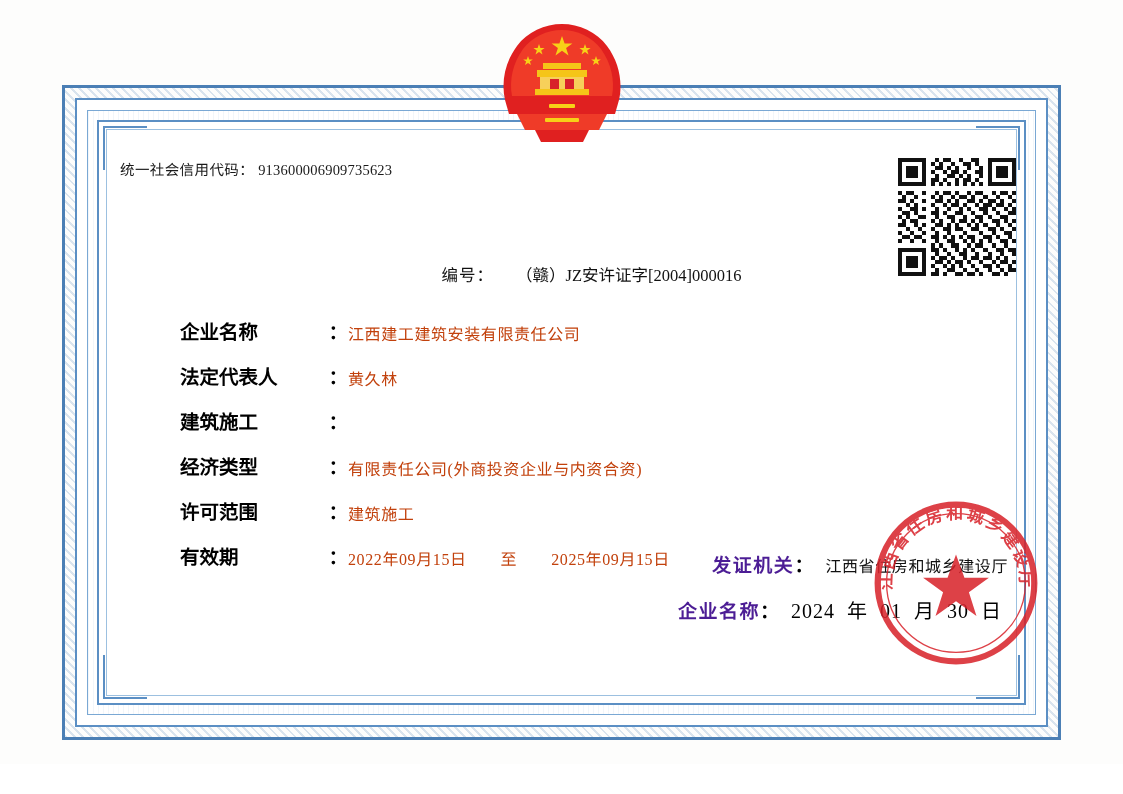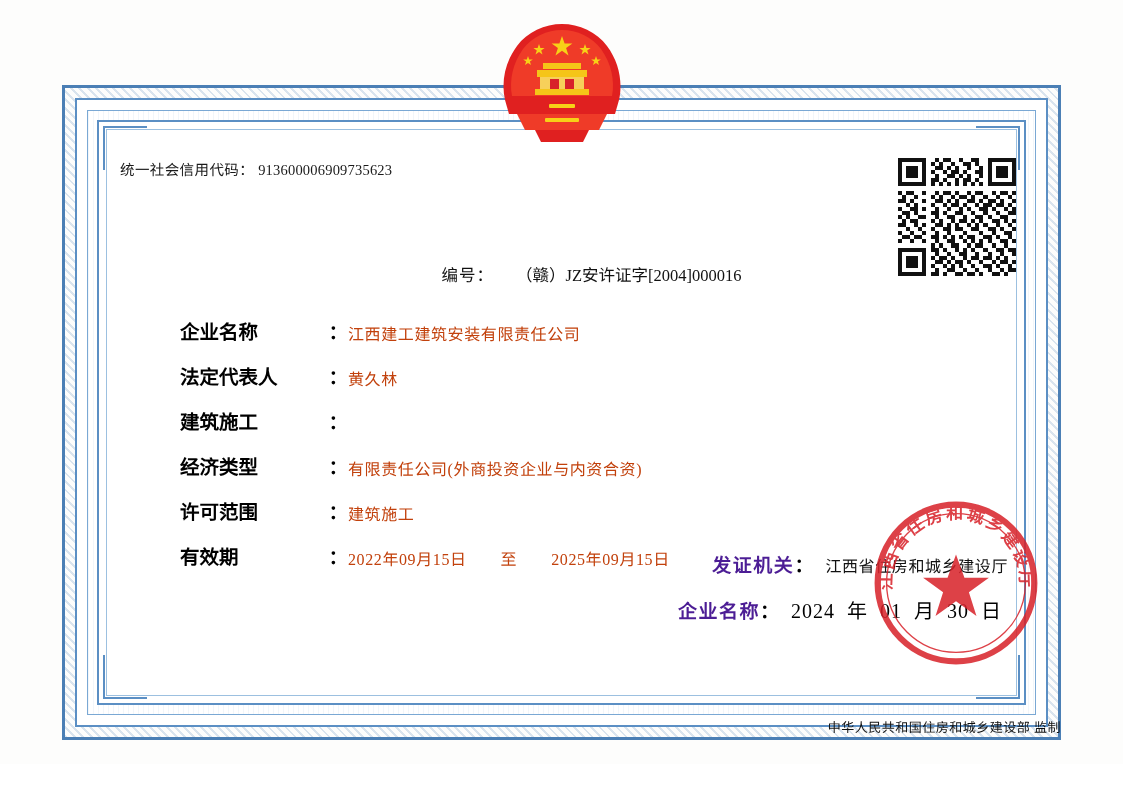--- a/index.html
+++ b/index.html
@@ -440,15 +440,14 @@
     <circle cx="100" cy="100" r="88" fill="none" stroke="#d8222a" stroke-width="7"></circle>
     <circle cx="100" cy="100" r="78" fill="none" stroke="#d8222a" stroke-width="1.5"></circle>
 
     <polygon points="100,68 109.5,94 137,94 114.5,110.5 123,137 100,120.5 77,137 85.5,110.5 63,94 90.5,94" fill="#d8222a"></polygon>
 
     <text font-family="'DejaVu Sans', sans-serif" font-size="19" font-weight="bold" fill="#d8222a" letter-spacing="3">
       <textPath href="#sealTextPath" startOffset="50%" text-anchor="middle">江西省住房和城乡建设厅</textPath>
     </text>
   </svg>
 
-  <div class="footer-note">中华人民共和国住房和城乡建设部 监制</div>
 
 </div>
 
 </body></html>

